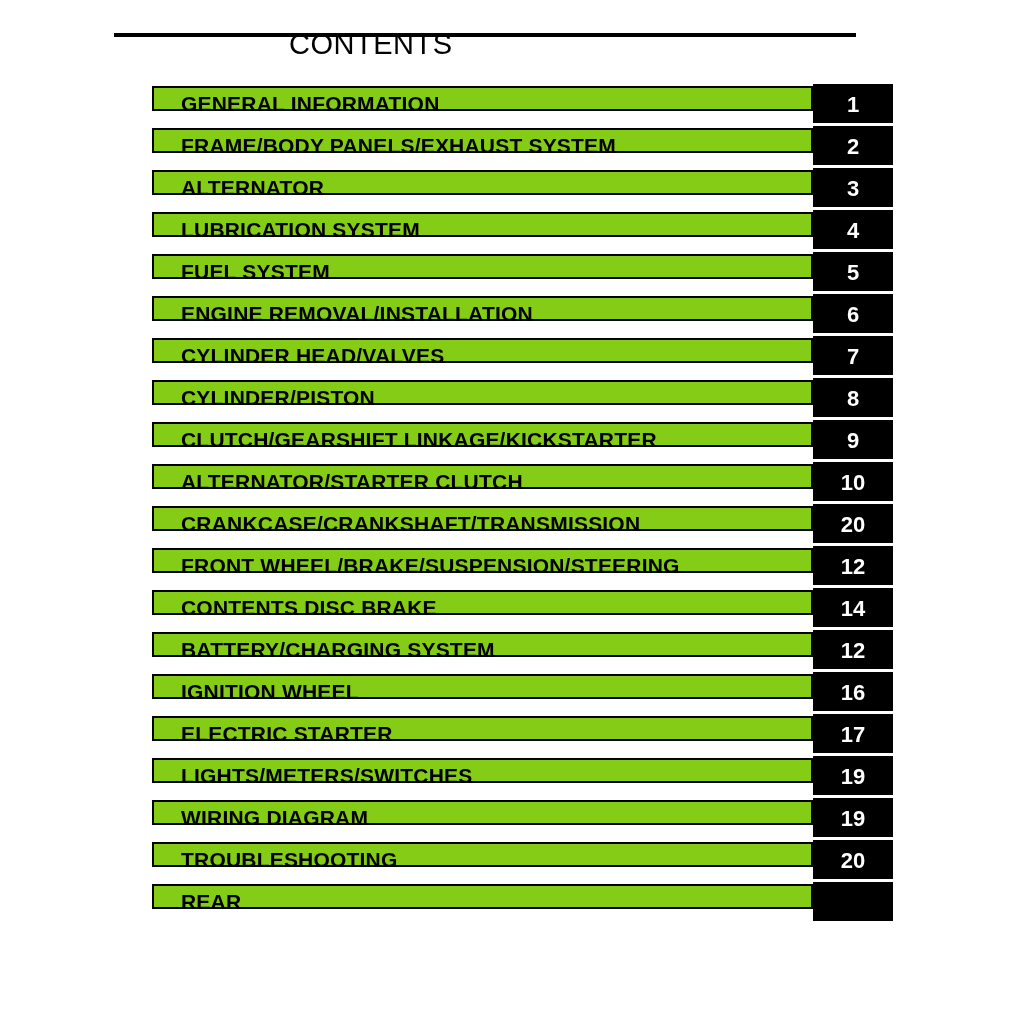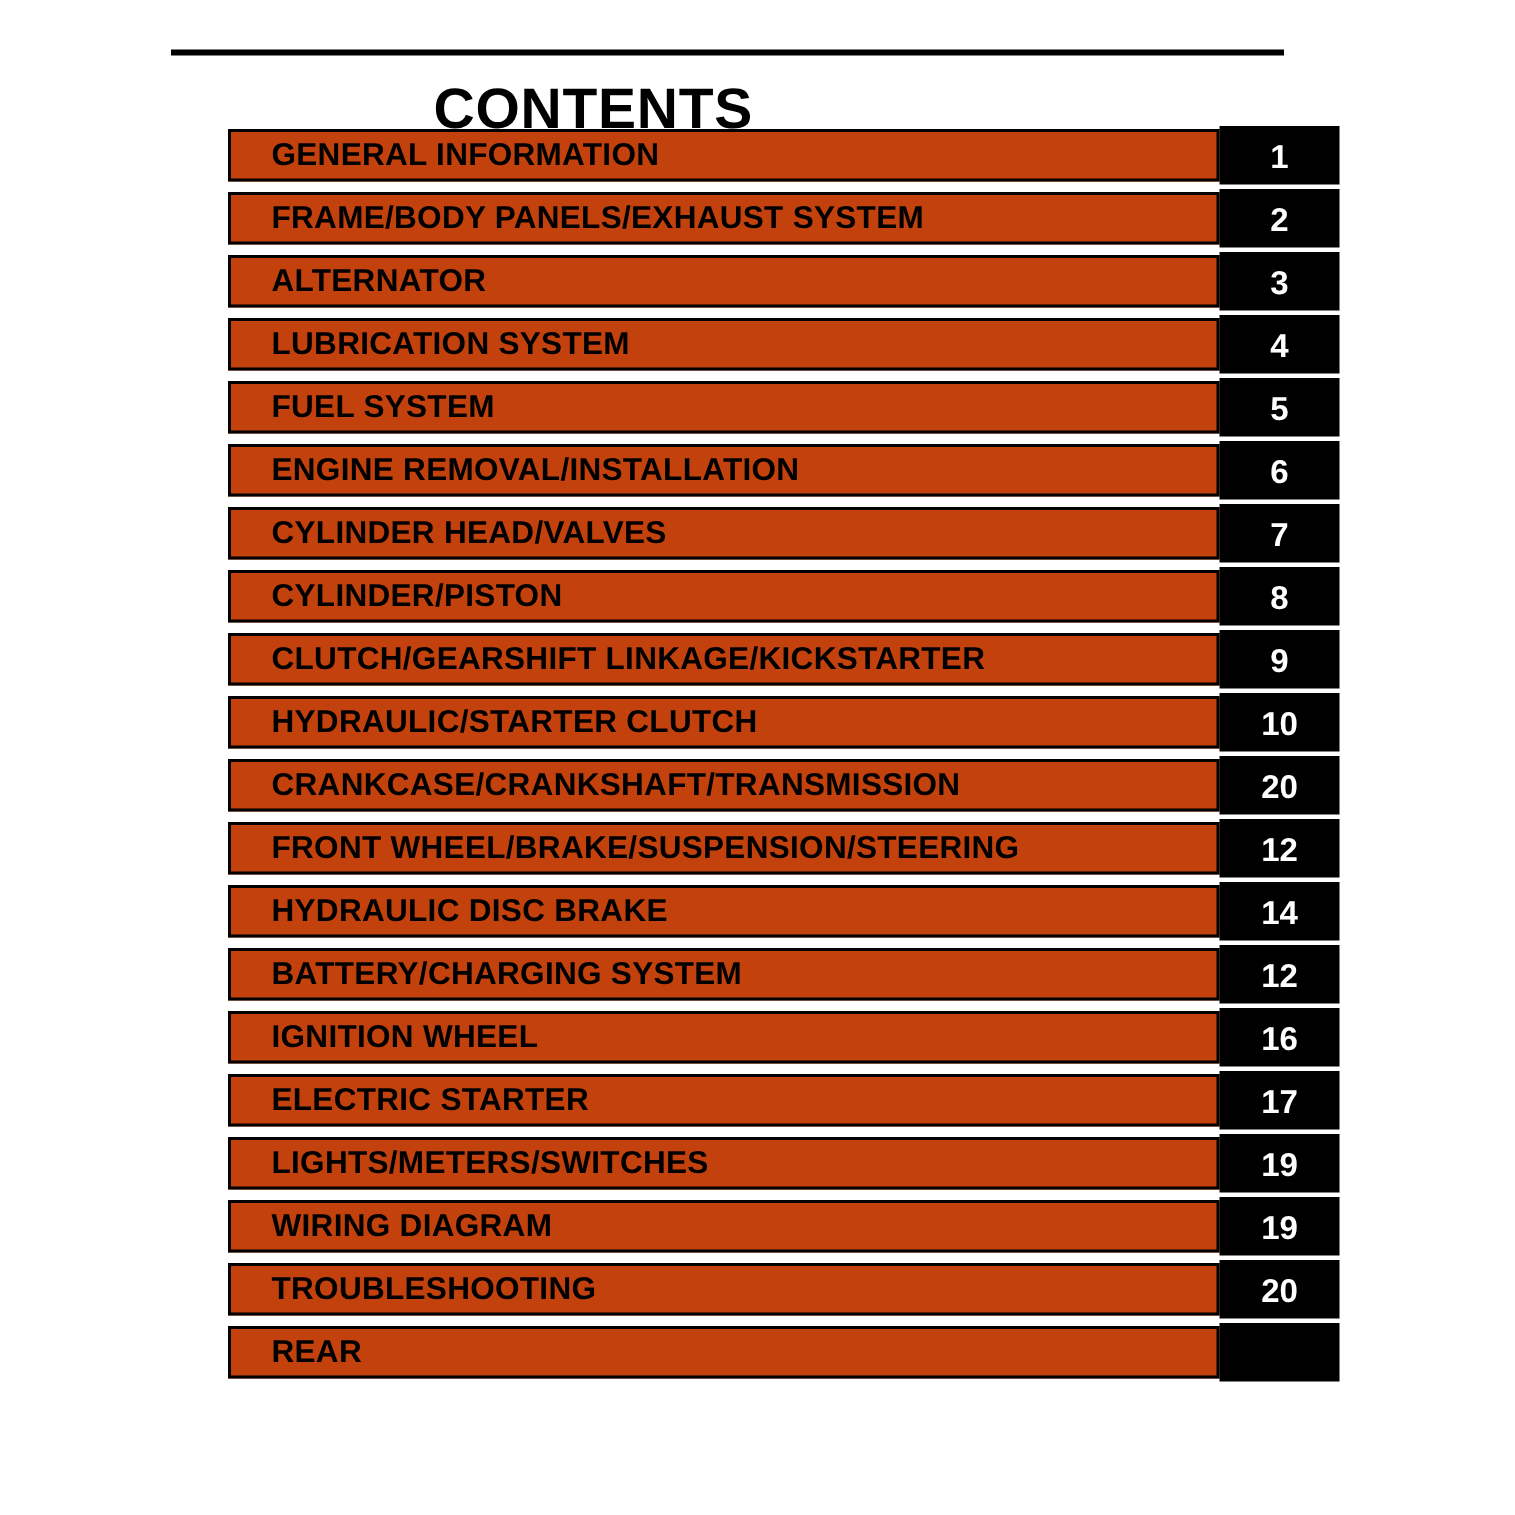--- a/index.html
+++ b/index.html
@@ -20,47 +20,47 @@
     position: absolute;
     left: 114px;
     top: 33px;
     width: 742px;
     height: 4px;
     background: #000000;
   }
   .contents-title {
     position: absolute;
     left: 289px;
-    top: 52px;
-    font-size: 38px;
-    font-weight: bold;
+    top: 28px;
+    font-size: 29px;
+    font-weight: normal;
     letter-spacing: 0.5px;
     white-space: nowrap;
   }
   .toc-list {
     position: absolute;
     left: 152px;
     top: 86px;
     width: 741px;
   }
   .toc-row {
     position: relative;
     width: 741px;
     height: 35px;
     margin-bottom: 7px;
   }
   .row-title-box {
     position: absolute;
     left: 0;
     top: 0;
     width: 661px;
-    height: 35px;
+    height: 25px;
     box-sizing: border-box;
     border: 2px solid #000000;
-    background: #c2410c;
+    background: #84cc16;
   }
   .row-title-label {
     display: block;
     padding-left: 27px;
     line-height: 31px;
     font-size: 21px;
     font-weight: bold;
     letter-spacing: 0.2px;
     white-space: nowrap;
   }
@@ -167,21 +167,21 @@
     <div class="row-title-box">
       <span class="row-title-label">CLUTCH/GEARSHIFT LINKAGE/KICKSTARTER</span>
     </div>
     <div class="row-number-box">
       <span class="row-number">9</span>
     </div>
   </div>
 
   <div class="toc-row">
     <div class="row-title-box">
-      <span class="row-title-label">HYDRAULIC/STARTER CLUTCH</span>
+      <span class="row-title-label">ALTERNATOR/STARTER CLUTCH</span>
     </div>
     <div class="row-number-box">
       <span class="row-number">10</span>
     </div>
   </div>
 
   <div class="toc-row">
     <div class="row-title-box">
       <span class="row-title-label">CRANKCASE/CRANKSHAFT/TRANSMISSION</span>
     </div>
@@ -195,21 +195,21 @@
       <span class="row-title-label">FRONT WHEEL/BRAKE/SUSPENSION/STEERING</span>
     </div>
     <div class="row-number-box">
       <span class="row-number">12</span>
     </div>
   </div>
 
 
   <div class="toc-row">
     <div class="row-title-box">
-      <span class="row-title-label">HYDRAULIC DISC BRAKE</span>
+      <span class="row-title-label">CONTENTS DISC BRAKE</span>
     </div>
     <div class="row-number-box">
       <span class="row-number">14</span>
     </div>
   </div>
 
   <div class="toc-row">
     <div class="row-title-box">
       <span class="row-title-label">BATTERY/CHARGING SYSTEM</span>
     </div>

